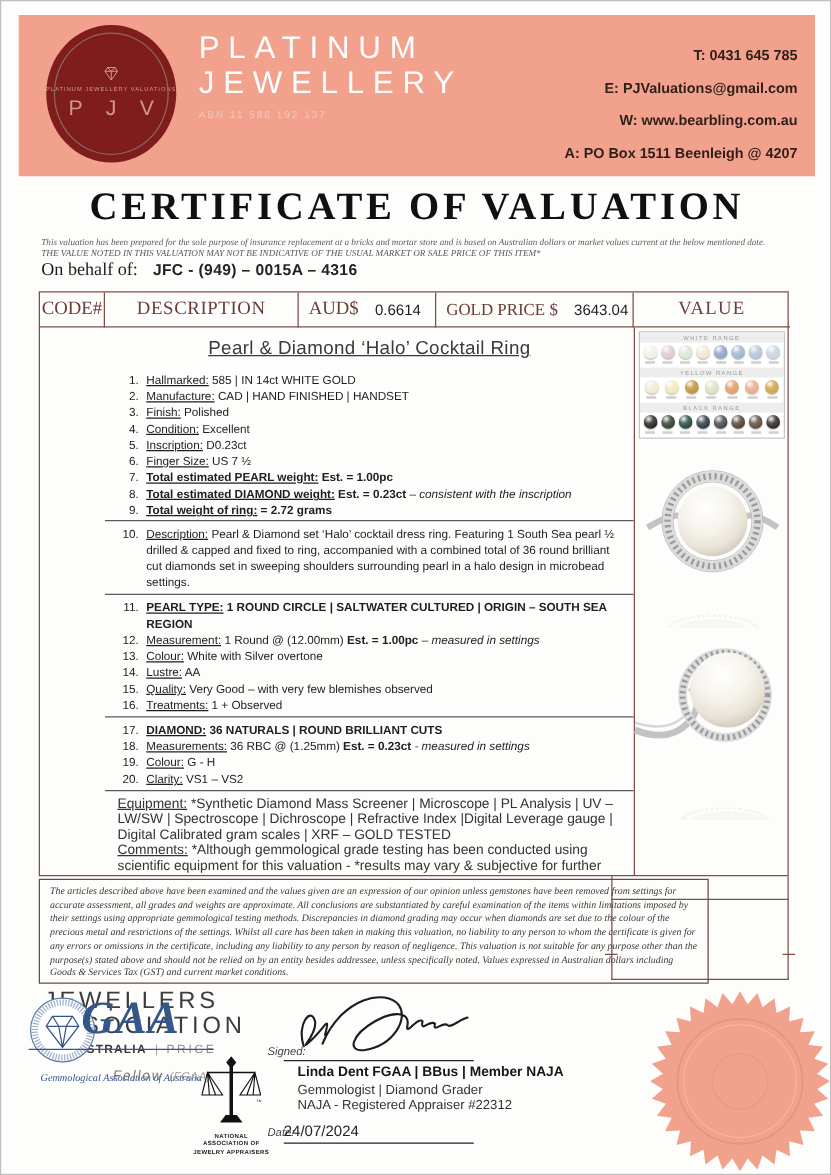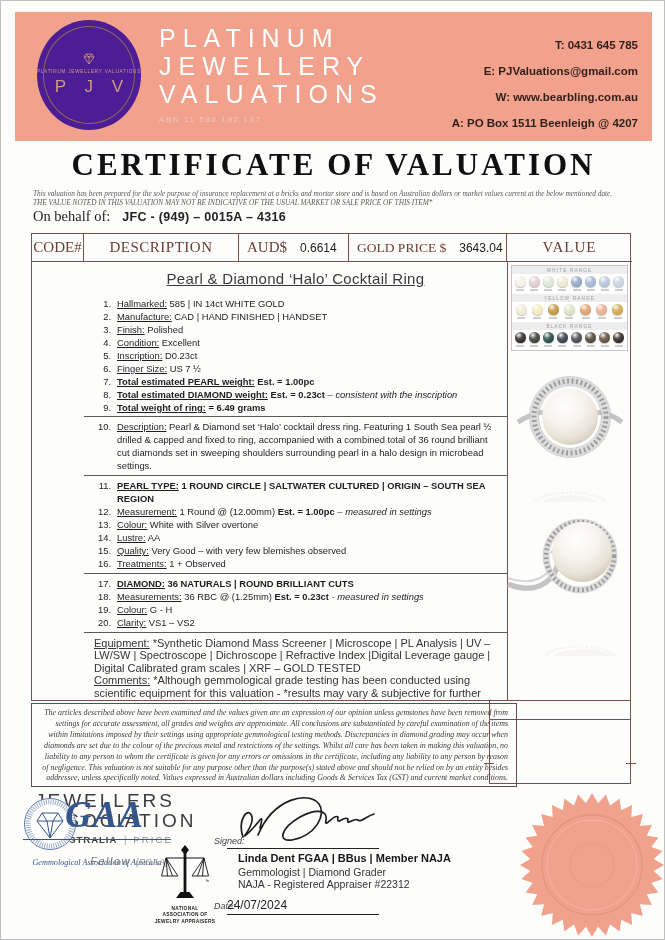--- a/index.html
+++ b/index.html
@@ -3,21 +3,21 @@
 <meta charset="utf-8">
 <style>
   html,body{margin:0;padding:0;background:#e9e9e9;}
   .page{position:relative;width:665px;height:940px;margin:0 auto;background:#fdfdfc;
         font-family:"Liberation Sans",sans-serif;overflow:hidden;border:1px solid #bfbfbf;box-sizing:border-box;}
   .abs{position:absolute;}
 
   
   .band{left:14px;top:11px;width:637px;height:129px;background:#f2a18c;}
   .logo{position:absolute;left:22px;top:8px;width:104px;height:110px;border-radius:50%;
-        background:#4c1d95;display:flex;flex-direction:column;align-items:center;justify-content:center;}
+        background:#7f1d1d;display:flex;flex-direction:column;align-items:center;justify-content:center;}
   .logo::before{content:"";position:absolute;inset:6px;border:1px solid #8a6a5c;border-radius:50%;}
   .logo-ringtext{font-size:4.6px;color:#cf9a86;letter-spacing:.8px;margin-top:4px;white-space:nowrap;}
   .logo-mono{font-size:17px;color:#cf9a86;letter-spacing:7px;margin-top:3px;padding-left:7px;}
   .brand{position:absolute;left:144px;top:12px;color:#ffffff;}
   .brand-line{font-size:25px;letter-spacing:7px;line-height:28px;font-weight:400;}
   .abn{font-size:8px;color:#eccabc;letter-spacing:1.6px;margin-top:7px;}
   .contacts{position:absolute;right:14px;top:20px;text-align:right;}
   .contact{font-size:11.5px;font-weight:700;color:#2f1f1a;line-height:26px;white-space:nowrap;}
 
   
@@ -68,23 +68,23 @@
   .pcell{display:flex;flex-direction:column;align-items:center;}
   .pearl{width:11px;height:11px;border-radius:50%;box-shadow:0 1px 1px rgba(0,0,0,.25);}
   .pdash{width:8px;height:2px;background:#cfcfcf;margin-top:2px;}
 
   
   .vbox{left:488px;top:700px;width:142px;height:83px;border-left:1.3px solid #7d4f47;
         border-right:1.3px solid #7d4f47;border-bottom:1.6px solid #7d4f47;box-sizing:border-box;}
   .vdiv{left:488px;top:718px;width:142px;border-top:1.1px solid #7d4f47;}
   .tickL{left:483px;top:762px;width:10px;border-top:1px solid #7d4f47;}
   .tickR{left:625px;top:762px;width:10px;border-top:1px solid #7d4f47;}
-  .disc-box{left:30px;top:702px;width:486px;height:84px;border:1.4px solid #6b4a44;box-sizing:border-box;
+  .disc-box{left:30px;top:702px;width:536px;height:84px;border:1.4px solid #6b4a44;box-sizing:border-box;
             padding:4px 8px;font-family:"Liberation Serif",serif;font-style:italic;font-size:7.9px;
-            line-height:10.9px;color:#3a3a3a;text-align:right;}
+            line-height:10.9px;color:#3a3a3a;}
 
   
   .jaa{left:34px;top:790px;color:#3c3c3c;}
   .jaa-big{font-size:19px;letter-spacing:3px;line-height:20px;}
   .jaa-sub{margin-top:3px;font-size:9.5px;}
   .jaa-sub .b1{font-weight:700;letter-spacing:1px;color:#3c3c3c;}
   .jaa-sub .sep{color:#a0a0a0;margin:0 4px;}
   .jaa-sub .mem{color:#8a8a8a;letter-spacing:2.2px;}
   .gaa{left:22px;top:796px;width:148px;height:72px;font-style:italic;}
   .gaa-acros{position:absolute;left:42px;top:-4px;font-family:"Liberation Serif",serif;font-weight:700;
@@ -114,21 +114,20 @@
     <div class="logo">
       <svg width="16" height="12" viewBox="0 0 16 12">
         <path d="M3,4 L5,1 H11 L13,4 L8,11 Z M3,4 H13 M5,1 L8,4 L11,1 M8,4 L8,11" fill="none" stroke="#cf9a86" stroke-width="0.8"></path>
       </svg>
       <div class="logo-ringtext">PLATINUM JEWELLERY VALUATIONS</div>
       <div class="logo-mono">P J V</div>
     </div>
     <div class="brand">
       <div class="brand-line">PLATINUM</div>
       <div class="brand-line">JEWELLERY</div>
-      <div class="brand-line">VALUATIONS</div>
       <div class="abn">ABN 11 588 192 137</div>
     </div>
     <div class="contacts">
       <div class="contact">T: 0431 645 785</div>
       <div class="contact">E: PJValuations@gmail.com</div>
       <div class="contact">W: www.bearbling.com.au</div>
       <div class="contact">A: PO Box 1511 Beenleigh @ 4207</div>
     </div>
   </div>
 
@@ -187,21 +186,21 @@
             <div class="item b">
               <span class="n">7.</span>
               <div class="ib"><span class="lbl">Total estimated PEARL weight:</span><span class="val"> Est. = 1.00pc</span><span class="st"></span><span class="em"></span></div>
             </div>
             <div class="item b">
               <span class="n">8.</span>
               <div class="ib"><span class="lbl">Total estimated DIAMOND weight:</span><span class="val"> Est. = 0.23ct</span><span class="st"></span><span class="em"> – consistent with the inscription</span></div>
             </div>
             <div class="item b">
               <span class="n">9.</span>
-              <div class="ib"><span class="lbl">Total weight of ring:</span><span class="val"> = 6.49 grams</span><span class="st"></span><span class="em"></span></div>
+              <div class="ib"><span class="lbl">Total weight of ring:</span><span class="val"> = 2.72 grams</span><span class="st"></span><span class="em"></span></div>
             </div>
           </div>
           <div class="grp bt">
             <div class="item">
               <span class="n">10.</span>
               <div class="ib"><span class="lbl">Description:</span><span class="val"> Pearl &amp; Diamond set ‘Halo’ cocktail dress ring. Featuring 1 South Sea pearl ½ drilled &amp; capped and fixed to ring, accompanied with a combined total of 36 round brilliant cut diamonds set in sweeping shoulders surrounding pearl in a halo design in microbead settings.</span><span class="st"></span><span class="em"></span></div>
             </div>
           </div>
           <div class="grp bt">
             <div class="item b">

